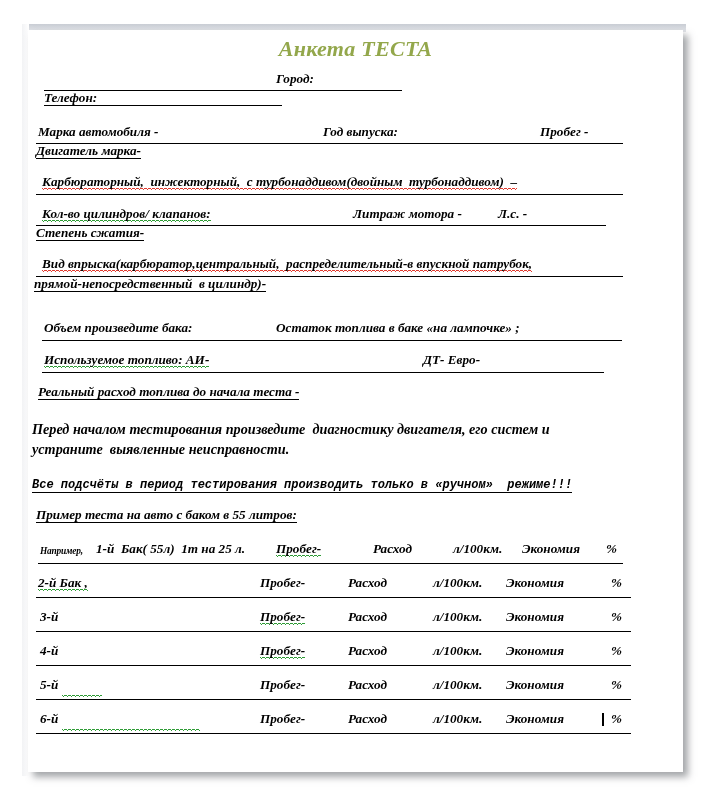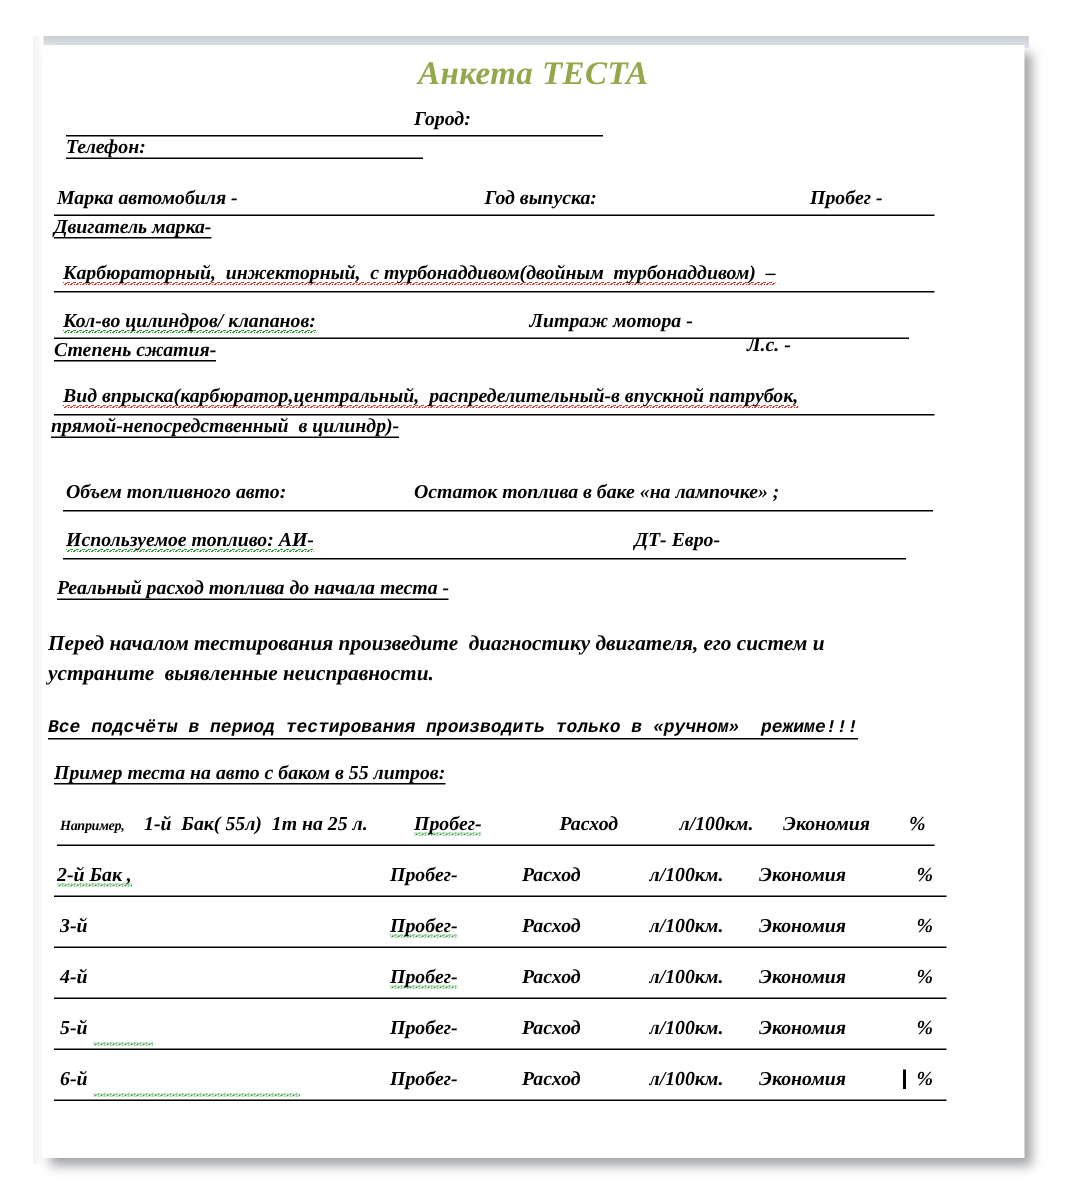--- a/index.html
+++ b/index.html
@@ -162,21 +162,21 @@
           <div class="ln u" style="position:absolute; left:8px; top:0; width:587px; height:18px;"></div>
           <span class="ln sq-red" style="position:absolute; left:14px; top:0;">Карбюраторный,  инжекторный,  с турбонаддивом(двойным  турбонаддивом)  –</span>
         </div>
 
         <div class="spacer-m"></div>
 
         <div style="position:relative; height:19px;">
           <div class="ln u" style="position:absolute; left:8px; top:0; width:570px; height:17px;"></div>
           <span class="ln sq-green" style="position:absolute; left:14px; top:0;font-style:italic;">Кол-во цилиндров/ клапанов:</span>
           <span class="ln" style="position:absolute; left:325px; top:0;">Литраж мотора -</span>
-          <span class="ln" style="position:absolute; left:470px; top:16px;">Л.с. -</span>
+          <span class="ln" style="position:absolute; left:470px; top:0;">Л.с. -</span>
         </div>
 
         <div style="position:relative; height:19px;">
           <span class="ln u" style="position:absolute; left:8px; top:0;">Степень сжатия-</span>
         </div>
 
         <div class="spacer-m"></div>
 
         <div style="position:relative; height:20px;">
           <div class="ln u" style="position:absolute; left:8px; top:0; width:587px; height:18px;"></div>
@@ -186,21 +186,21 @@
           <span class="ln u" style="position:absolute; left:6px; top:0;">прямой-непосредственный  в цилиндр)-</span>
         </div>
 
         <div class="spacer-m"></div>
 
 
         <div class="spacer-m"></div>
 
         <div style="position:relative; height:20px;">
           <div class="ln u" style="position:absolute; left:14px; top:0; width:580px; height:18px;"></div>
-          <span class="ln" style="position:absolute; left:16px; top:0;">Объем топливного авто:</span>
+          <span class="ln" style="position:absolute; left:16px; top:0;">Объем произведите бака:</span>
           <span class="ln" style="position:absolute; left:248px; top:0;">Остаток топлива в баке «на лампочке» ;</span>
         </div>
 
         <div class="spacer-m"></div>
 
         <div style="position:relative; height:20px;">
           <div class="ln u" style="position:absolute; left:14px; top:0; width:562px; height:18px;"></div>
           <span class="ln sq-green" style="position:absolute; left:16px; top:0;">Используемое топливо: АИ-</span>
           <span class="ln" style="position:absolute; left:395px; top:0;">ДТ- Евро-</span>
         </div>

